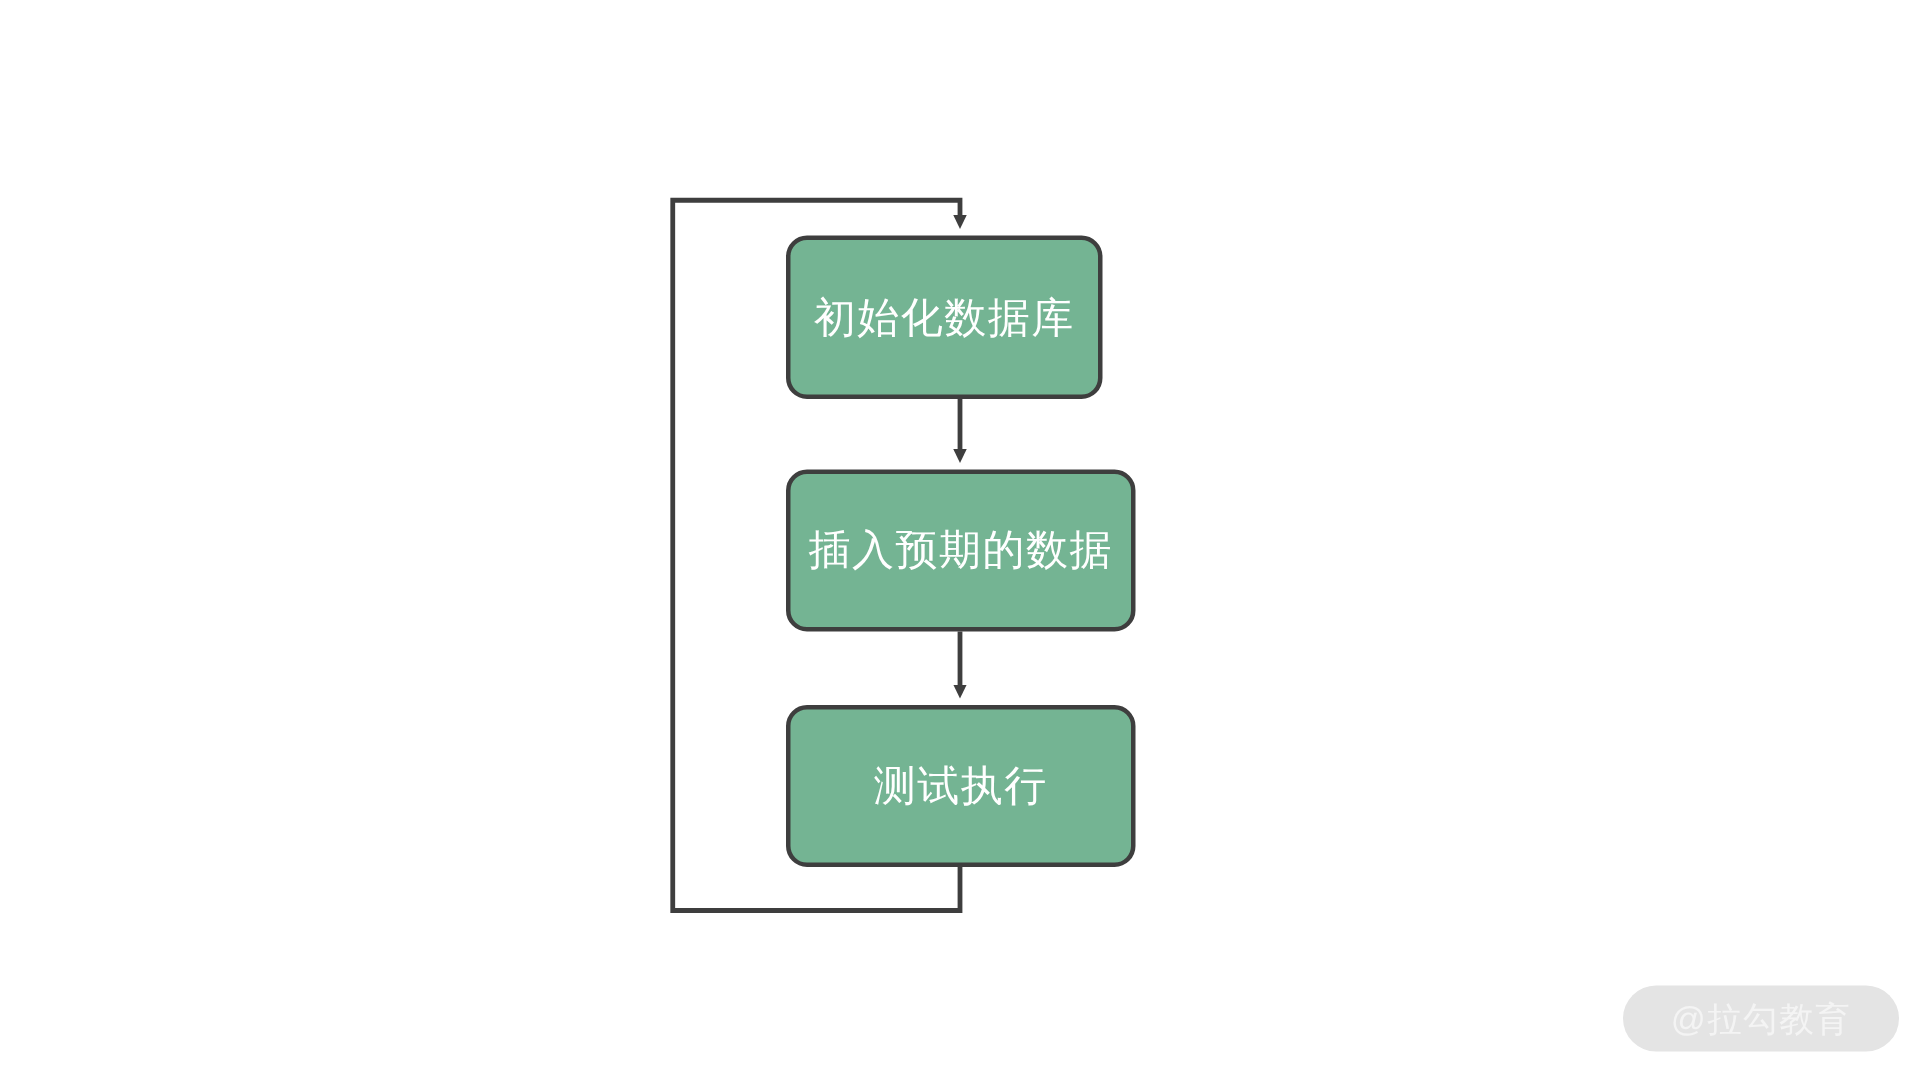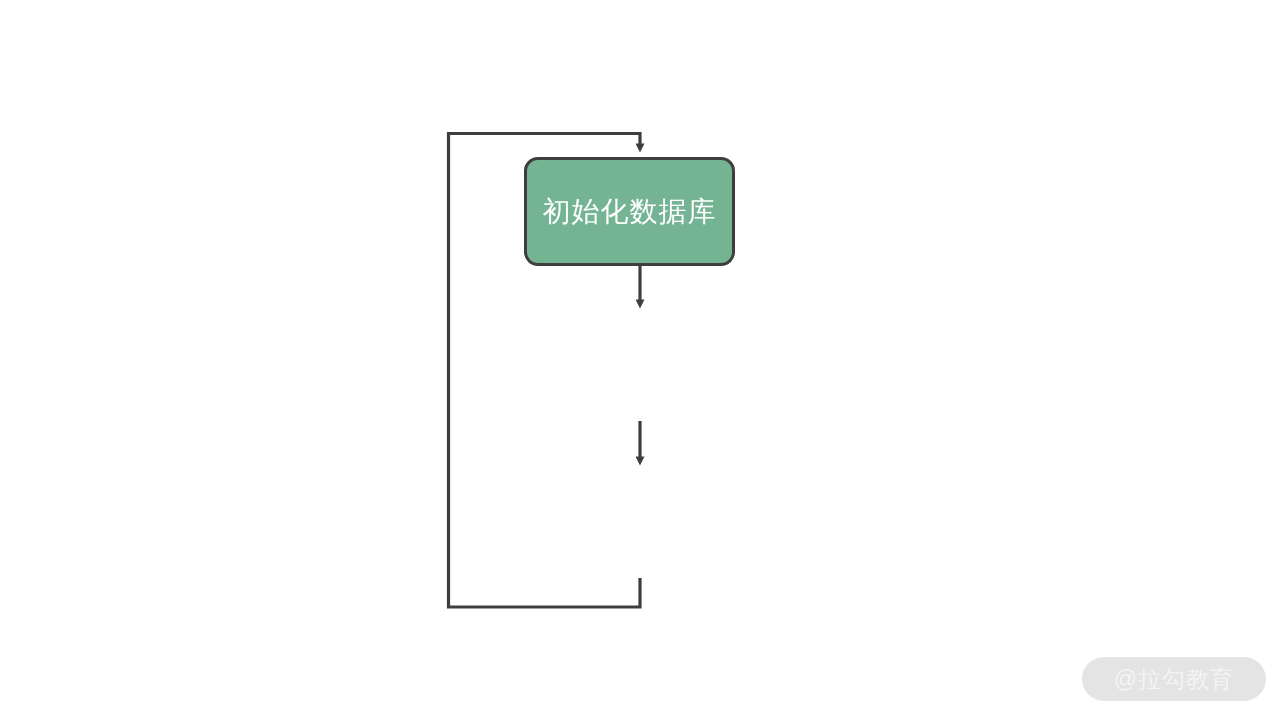--- a/index.html
+++ b/index.html
@@ -96,19 +96,25 @@
 
     <path d="M 640 266 L 640 304" fill="none" stroke="#3e3e3e" stroke-width="3.2" stroke-linecap="butt" marker-end="url(#arrowhead)"></path>
 
     <path d="M 640 421 L 640 461" fill="none" stroke="#3e3e3e" stroke-width="3.2" stroke-linecap="butt" marker-end="url(#arrowhead)"></path>
   </svg>
 
   <div class="node" id="node-init" style="background:#74b493; border:3.2px solid #3e3e3e;">
     <span class="node-label">初始化数据库</span>
   </div>
 
+  <div class="node" id="node-insert" style="background:#74b493; border:3.2px solid #3e3e3e;">
+    <span class="node-label">插入预期的数据</span>
+  </div>
 
+  <div class="node" id="node-exec" style="background:#74b493; border:3.2px solid #3e3e3e;">
+    <span class="node-label">测试执行</span>
+  </div>
 
   <div id="watermark">
     <span class="wm-text">@拉勾教育</span>
   </div>
 
 </div>
 
 </body></html>

